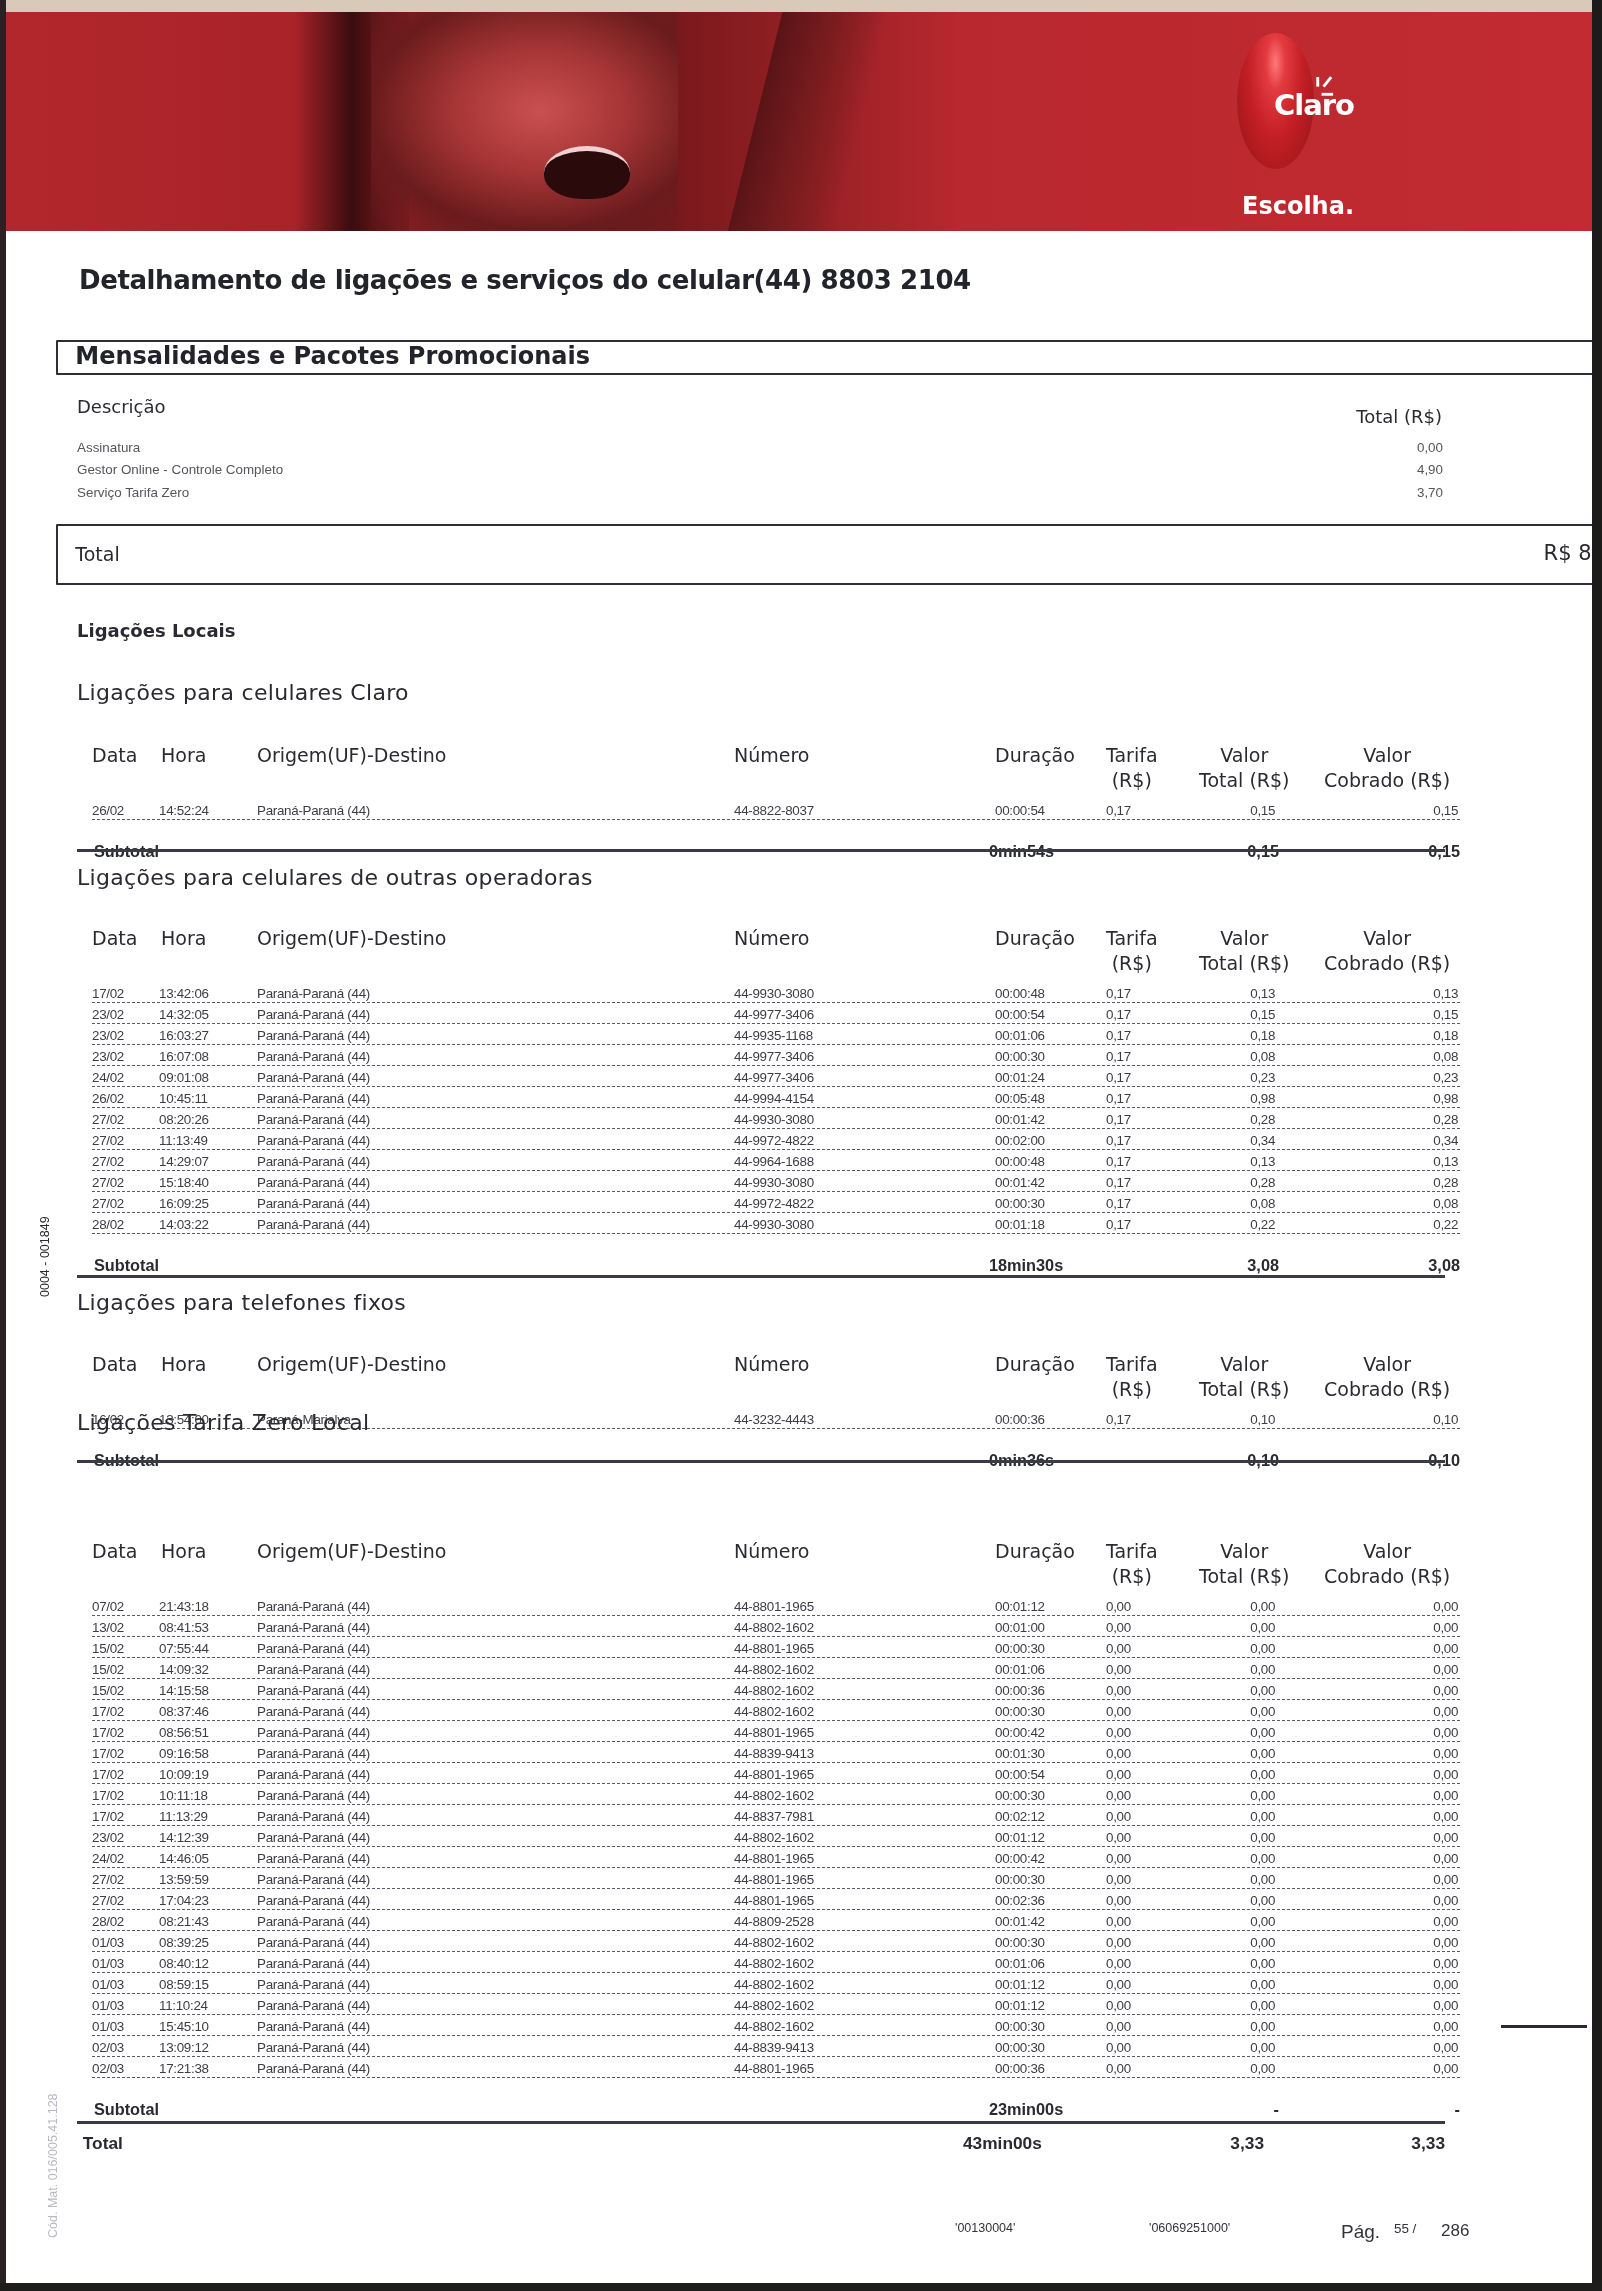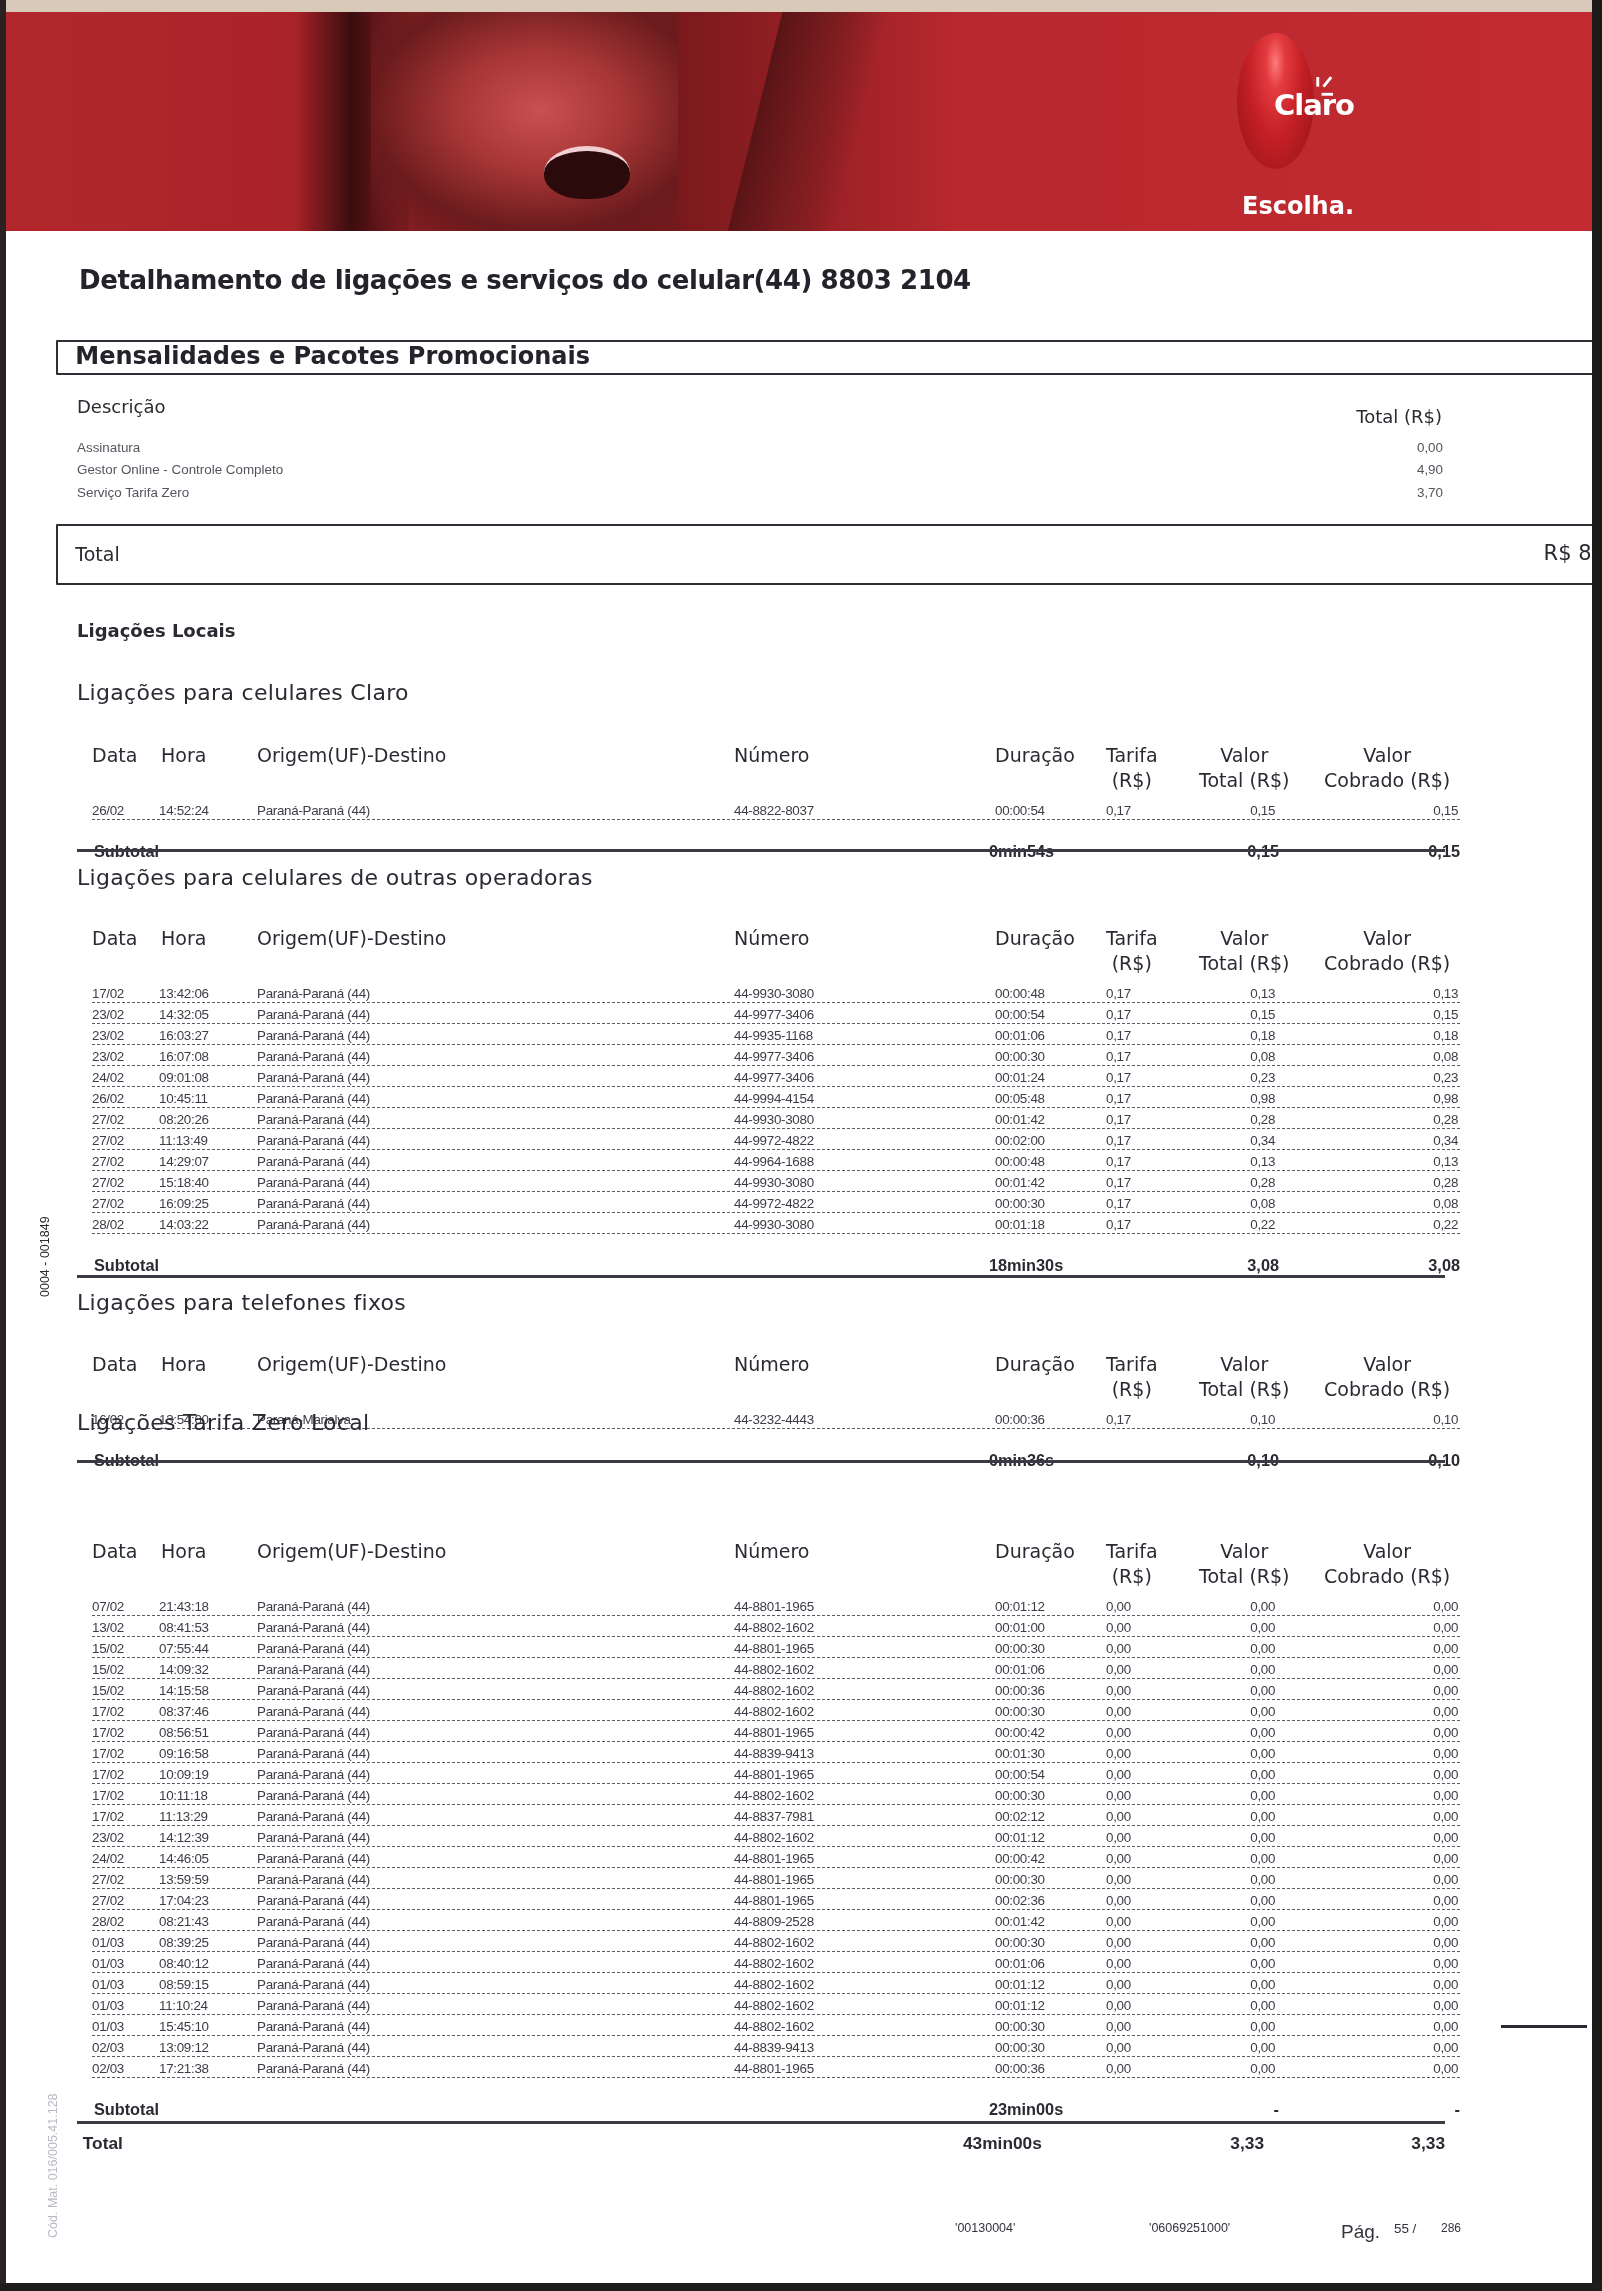--- a/index.html
+++ b/index.html
@@ -590,21 +590,21 @@
   <span class="g-lbl">Total</span>
   <span class="g-dur">43min00s</span>
   <span class="g-vt">3,33</span>
   <span class="g-vc">3,33</span>
 </div>
 
 <div class="footer" style="left:955px">'00130004'</div>
 <div class="footer" style="left:1149px">'06069251000'</div>
 <div class="footer" style="left:1341px; font-size:19px">Pág.</div>
 <div class="footer" style="left:1394px; font-size:13.4px">55 /</div>
-<div class="footer" style="left:1441px; font-size:12px">286</div>
+<div class="footer" style="left:1441px; font-size:17px">286</div>
 
 <div class="margin-text" style="left:38px; top:1297px; font-size:12.5px; color:#2a2a30">0004 - 001849</div>
 <div class="margin-text" style="left:46px; top:2238px; font-size:12.5px; color:#b8b8c4">Cód. Mat. 016/005.41.128</div>
 <div class="side-mark"></div>
 
 <div class="edge-left"></div>
 <div class="edge-right"></div>
 <div class="edge-bottom"></div>
 
 

